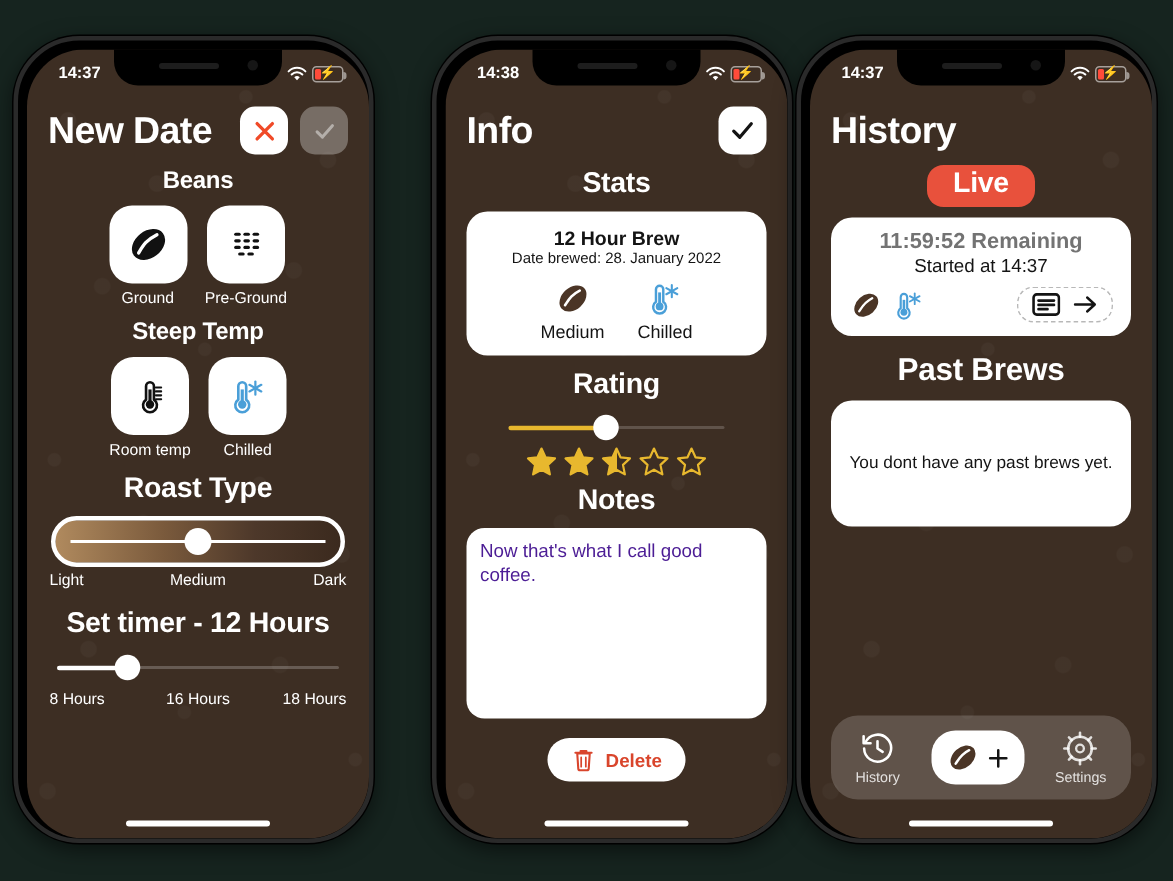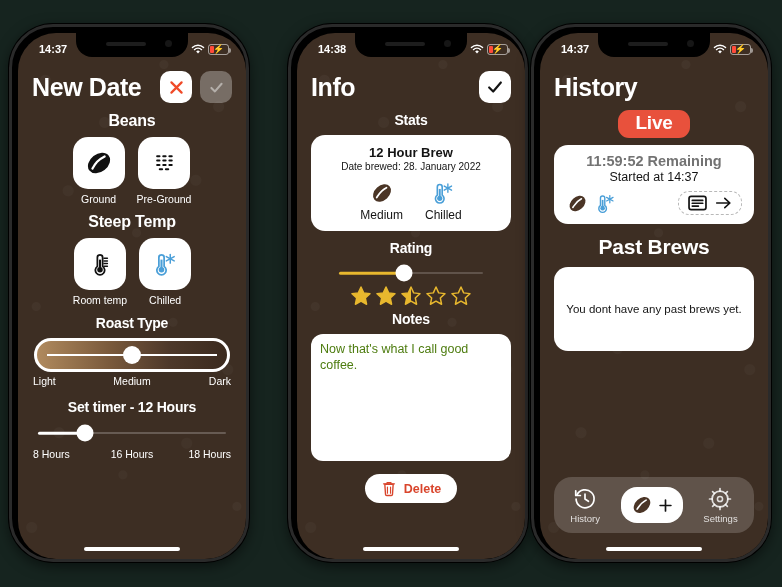--- a/index.html
+++ b/index.html
@@ -143,21 +143,21 @@
     display: flex; align-items: center; justify-content: center;
   }
   .nav-btn.disabled { background: rgba(255,255,255,.30); }
 
   .section-title {
     text-align: center;
     font-size: 16px; font-weight: bold;
     margin: 6px 0 7px;
     letter-spacing: -.2px;
   }
-  .section-title.big { font-size: 14px; }
+  .section-title.big { font-size: 19px; }
 
   
   .tiles {
     display: flex; justify-content: center; gap: 12px;
   }
   .tile-wrap { display: flex; flex-direction: column; align-items: center; gap: 4px; }
   .tile {
     width: 52px; height: 52px;
     background: #fff;
     border-radius: 15px;
@@ -238,21 +238,21 @@
 
   
   .stars {
     display: flex; justify-content: center; gap: 3px;
     margin-top: 2px;
   }
 
   
   .notes-box {
     background: #fff; border-radius: 12px;
-    color: #4d7c0f;
+    color: #4c1d95;
     height: 127px;
     padding: 8px 9px;
     font-size: 12.5px; line-height: 1.25;
   }
 
   
   .delete-row { display: flex; justify-content: center; margin-top: 13px; }
   .delete-btn {
     background: #fff; border-radius: 17px;
     padding: 6px 16px;

